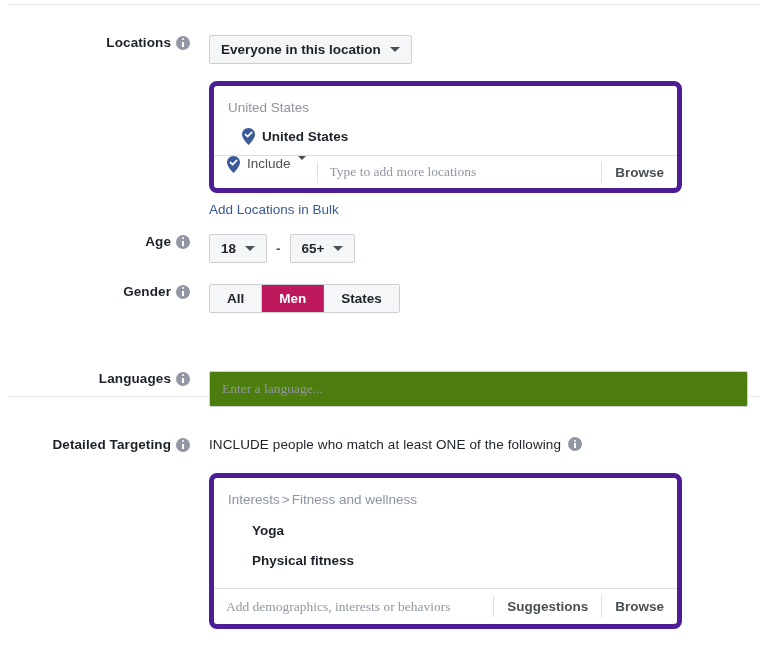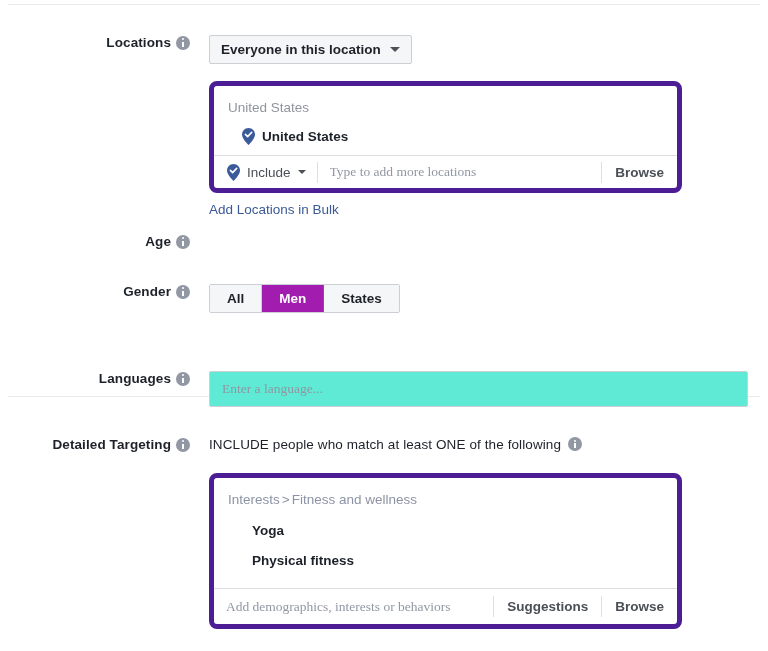--- a/index.html
+++ b/index.html
@@ -147,21 +147,21 @@
 
   
   .input-row {
     display: flex;
     align-items: center;
     border-top: 1px solid #dddfe2;
     height: 33px;
   }
   .include-seg {
     display: flex;
-    align-items: center;
+    align-items: flex-start;
     gap: 7px;
     padding: 0 11px 0 13px;
     height: 100%;
     cursor: pointer;
   }
   .include-seg .txt {
     font-size: 13.5px;
     color: #4b4f56;
   }
   .vsep {
@@ -226,32 +226,32 @@
     padding: 0 17px;
     font-size: 13.5px;
     font-weight: bold;
     color: #1d2129;
     background: #f5f6f7;
     cursor: pointer;
     border-right: 1px solid #ccd0d5;
   }
   .seg:last-child { border-right: 0; }
   .seg.active {
-    background: #a21caf;
+    background: #be185d;
     color: #ffffff;
     border-right-color: #4267d6;
   }
 
   
   .lang-box {
     width: 539px;
     height: 36px;
     border: 1px solid #ccd0d5;
     border-radius: 2px;
-    background: #5eead4;
+    background: #4d7c0f;
     display: flex;
     align-items: center;
   }
 
   
   .dt-head {
     font-size: 13.5px;
     font-weight: normal;
     color: #1d2129;
     display: flex;
@@ -324,20 +324,31 @@
   </div>
 </div>
 
 <a class="blue-link" style="position:absolute; top:202px; left:209px;">Add Locations in Bulk</a>
 
 <div class="row" style="top:234px; left:0;">
   <div class="label-col">
     <span class="lbl">Age</span>
     <span class="info-icon"></span>
   </div>
+  <div class="field-col age-wrap">
+    <div class="gbtn">
+      <span>18</span>
+      <span class="caret"></span>
+    </div>
+    <span class="age-dash">-</span>
+    <div class="gbtn">
+      <span>65+</span>
+      <span class="caret"></span>
+    </div>
+  </div>
 </div>
 
 <div class="row" style="top:284px; left:0;">
   <div class="label-col">
     <span class="lbl">Gender</span>
     <span class="info-icon"></span>
   </div>
   <div class="field-col">
     <div class="seg-group">
       <div class="seg">All</div>

